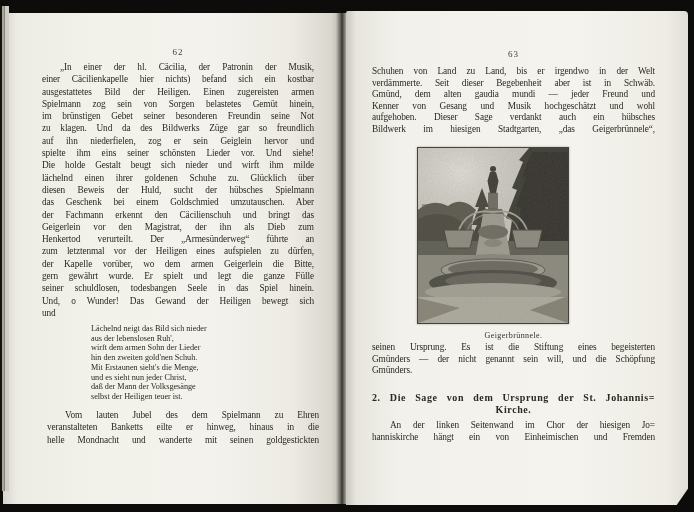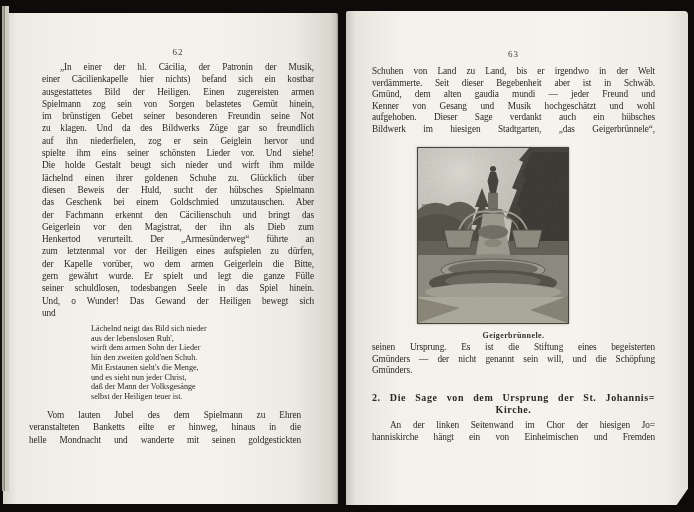--- a/index.html
+++ b/index.html
@@ -1,21 +1,21 @@
 <!DOCTYPE html>
 <html><head>
 <meta charset="utf-8">
 <style>
   html,body{margin:0;padding:0;background:#000;}
   .stage{position:relative;width:694px;height:512px;background:#0d0c0a;overflow:hidden;
          font-family:"Liberation Serif","DejaVu Serif",serif;color:#2c2922;}
   
   .page{position:absolute;overflow:hidden;}
   .page-left{left:3px;top:13px;width:335px;height:491px;border-radius:3px 2px 0 0;
-    background:linear-gradient(to right,#d8d5cd 0px,#ecebe4 14px,#f2f1ea 90px,#f3f2ec 210px,#eceae3 290px,#d9d6ce 328px,#c2bfb6 335px);}
+    background:linear-gradient(to right,#d8d5cd 0px,#ecebe4 14px,#f2f1ea 90px,#f3f2ec 210px,#eceae3 290px,#d9d6ce 328px,#c2bfb6 335px);padding-left:40px;}
   .page-right{left:346px;top:11px;width:342px;height:494px;border-radius:2px 4px 0 0;
     background:linear-gradient(to right,#c9c6be 0px,#e7e5de 10px,#f2f1eb 55px,#f4f3ed 230px,#eeece5 320px,#e0ded6 342px);}
   .gutter{position:absolute;left:336px;top:11px;width:11px;height:494px;
     background:linear-gradient(to right,rgba(20,18,14,0) 0,rgba(20,18,14,.45) 35%,rgba(10,9,7,.75) 55%,rgba(20,18,14,.35) 80%,rgba(20,18,14,0) 100%);}
   .page-edge-left{position:absolute;left:0;top:6px;width:9px;height:485px;
     background:linear-gradient(to right,#14120e 0 2px,#a9a69d 2px 4px,#888579 4px 5px,#cfccc4 5px 9px);}
   .corner-wedge{position:absolute;right:0;bottom:6px;width:18px;height:26px;background:#0d0c0a;
     clip-path:polygon(100% 0,100% 100%,0 100%);}
   
   .block{position:absolute;font-size:9.3px;line-height:12.3px;letter-spacing:-0.1px;}
@@ -23,21 +23,21 @@
   .tline{text-align:justify;text-align-last:justify;white-space:nowrap;}
   .block[data-last="left"] .tline:last-child{text-align-last:left;}
   .block[data-indent="true"] .tline:first-child{text-indent:18px;}
   .verse{font-size:8.2px;line-height:9.7px;letter-spacing:0;}
   .verse .tline{text-align:right;text-align-last:left;white-space:nowrap;}
   .pageno{position:absolute;font-size:9px;letter-spacing:1px;color:#45423a;text-align:center;}
   .heading{font-size:10px;font-weight:bold;letter-spacing:.6px;line-height:12.5px;}
   .heading .hline1{text-align:justify;text-align-last:justify;white-space:nowrap;}
   .heading .hline2{text-align:center;}
   .figure{position:absolute;border:1px solid #45433b;background:#c9c7bf;box-shadow:0 0 2px rgba(60,55,45,.4);}
-  .figcaption{position:absolute;font-size:8px;font-weight:bold;letter-spacing:.4px;text-align:center;color:#33302a;}
+  .figcaption{position:absolute;font-size:8px;font-weight:normal;letter-spacing:.4px;text-align:center;color:#33302a;}
 </style>
 </head>
 <body>
 
 <div class="stage">
 
   <div class="page page-left">
     <div class="pageno" style="left:39px;top:34px;width:272px;">62</div>
 
     <div class="block" style="left:39px;top:48px;width:272px;" data-indent="true" data-last="left">
@@ -68,21 +68,21 @@
         <div class="tline">Lächelnd neigt das Bild sich nieder</div>
         <div class="tline">aus der lebenslosen Ruh',</div>
         <div class="tline">wirft dem armen Sohn der Lieder</div>
         <div class="tline">hin den zweiten gold'nen Schuh.</div>
         <div class="tline">Mit Erstaunen sieht's die Menge,</div>
         <div class="tline">und es sieht nun jeder Christ,</div>
         <div class="tline">daß der Mann der Volksgesänge</div>
         <div class="tline">selbst der Heiligen teuer ist.</div>
       </div>
 
-    <div class="block" style="left:26px;top:396px;width:272px;" data-indent="true" data-last="justify">
+    <div class="block" style="left:44px;top:396px;width:272px;" data-indent="true" data-last="justify">
         <div class="tline">Vom lauten Jubel des dem Spielmann zu Ehren</div>
         <div class="tline">veranstalteten Banketts eilte er hinweg, hinaus in die</div>
         <div class="tline">helle Mondnacht und wanderte mit seinen goldgestickten</div>
       </div>
   </div>
 
   <div class="gutter"></div>
 
   <div class="page page-right">
     <div class="pageno" style="left:26px;top:38px;width:283px;">63</div>

